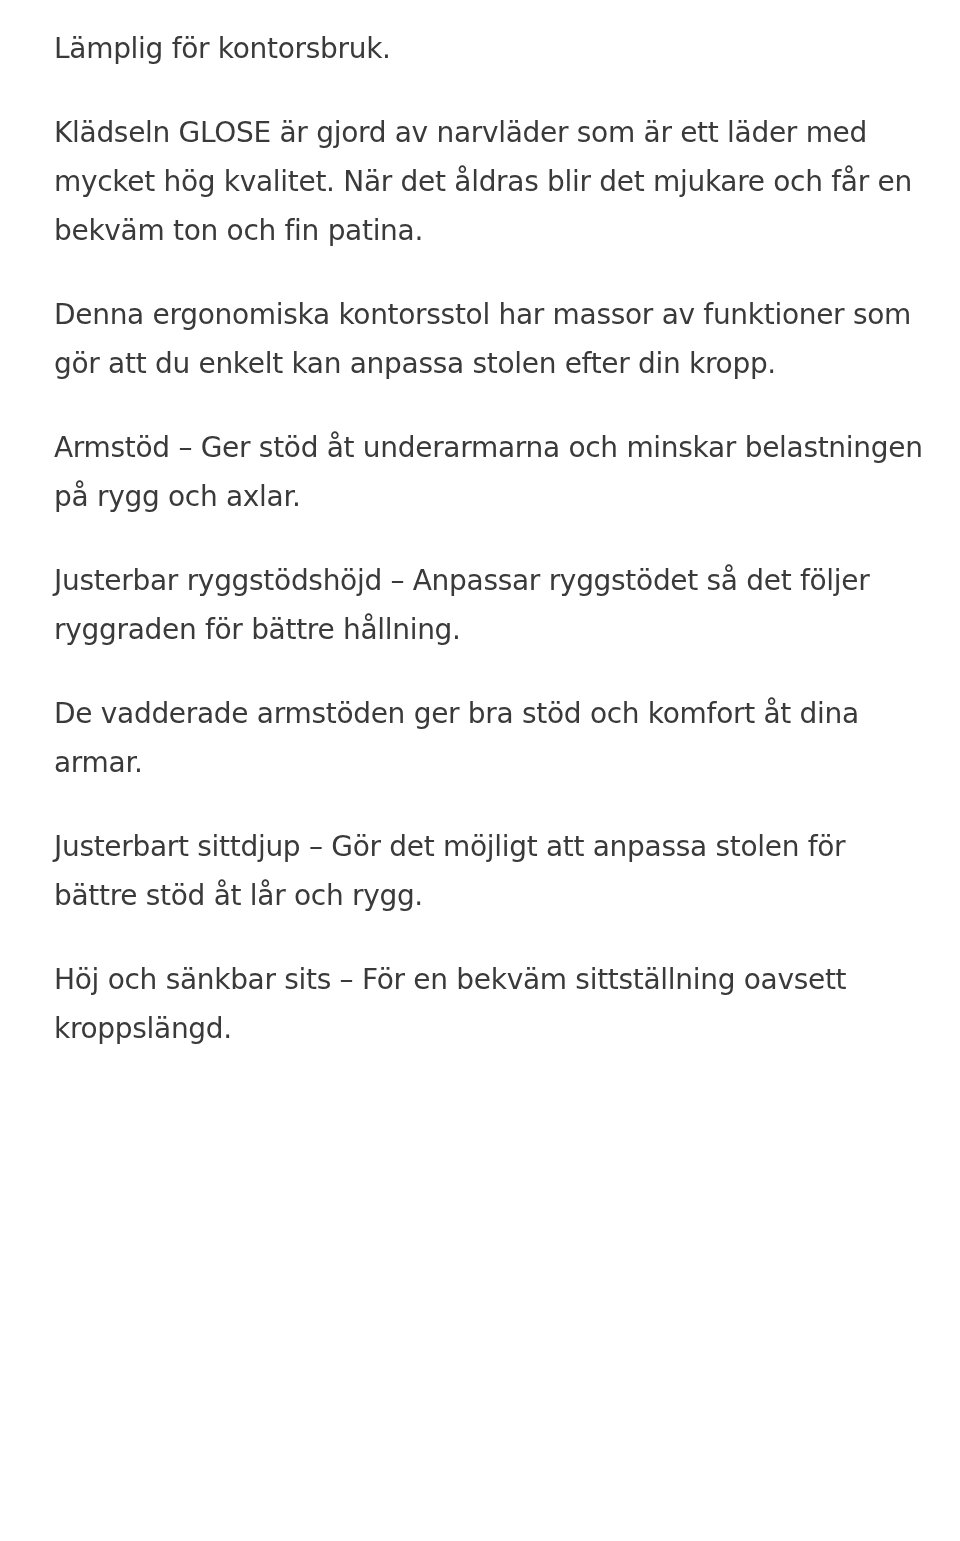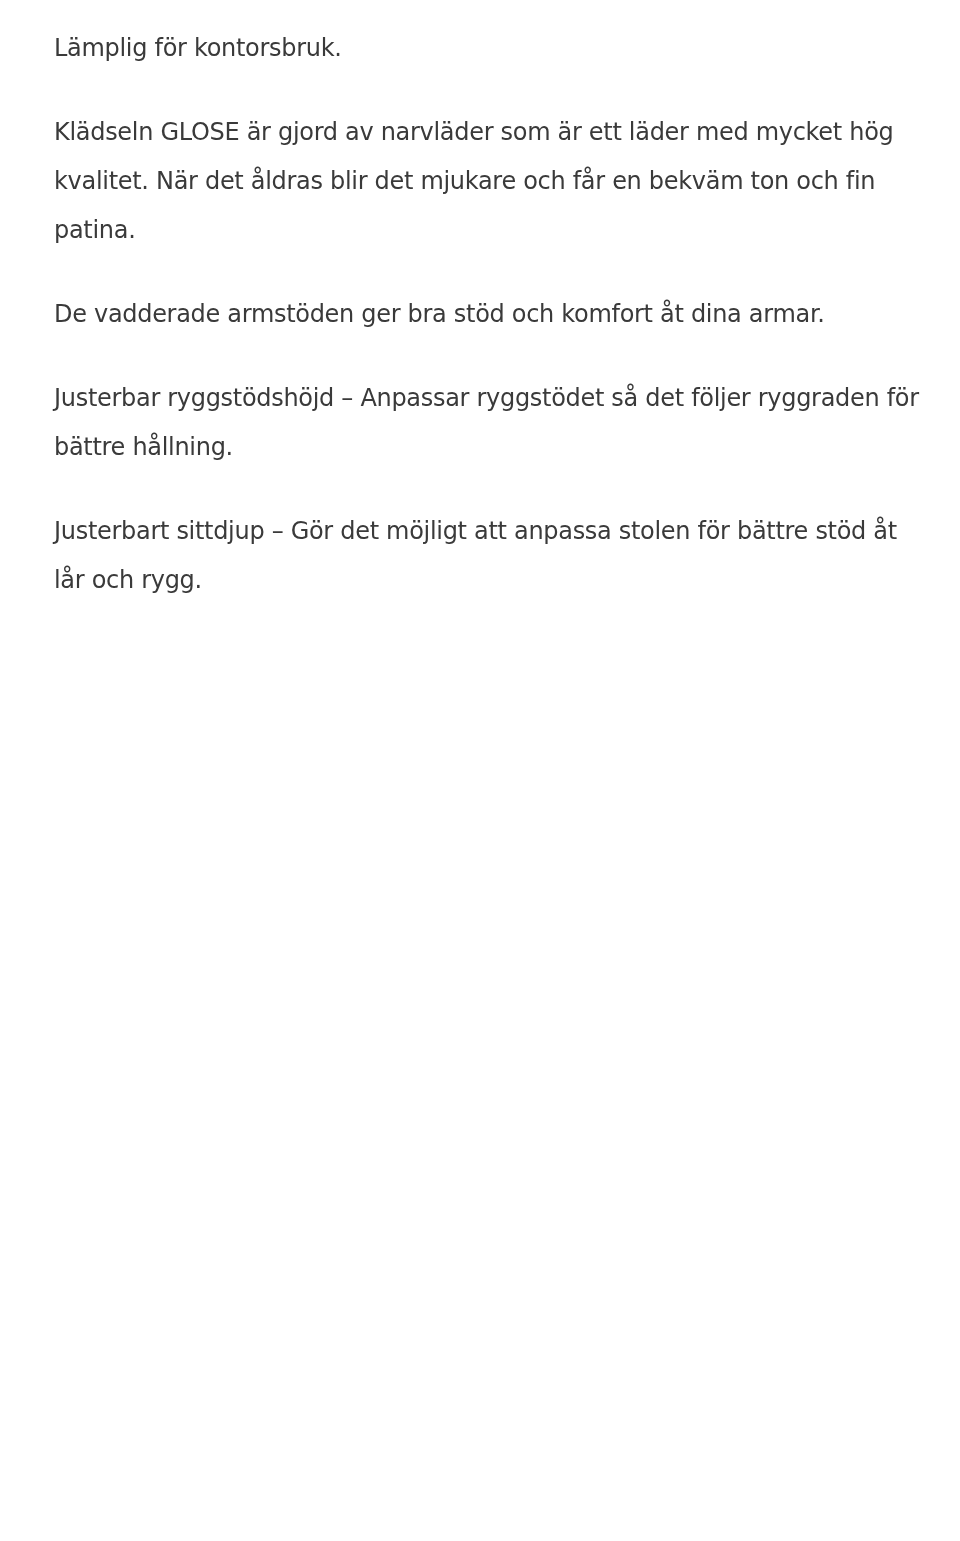--- a/index.html
+++ b/index.html
@@ -11,31 +11,34 @@
     width: 960px;
     height: 1541px;
     overflow: hidden;
   }
   .content {
     position: absolute;
     left: 54px;
     top: 24px;
     width: 870px;
     font-family: "DejaVu Sans", sans-serif;
-    font-size: 24px;
+    font-size: 28px;
     line-height: 49px;
     color: #3a3a3a;
     letter-spacing: -0.3px;
   }
   .content p {
     margin: 0 0 35px 0;
   }
 </style>
 </head>
 <body>
 
 <div class="content">
   <p>Lämplig för kontorsbruk.</p>
   <p>Klädseln GLOSE är gjord av narvläder som är ett läder med mycket hög kvalitet. När det åldras blir det mjukare och får en bekväm ton och fin patina.</p>
+  <p>Denna ergonomiska kontorsstol har massor av funktioner som gör att du enkelt kan anpassa stolen efter din kropp.</p>
+  <p>Armstöd – Ger stöd åt underarmarna och minskar belastningen på rygg och axlar.</p>
+  <p>Justerbar ryggstödshöjd – Anpassar ryggstödet så det följer ryggraden för bättre hållning.</p>
   <p>De vadderade armstöden ger bra stöd och komfort åt dina armar.</p>
-  <p>Justerbar ryggstödshöjd – Anpassar ryggstödet så det följer ryggraden för bättre hållning.</p>
   <p>Justerbart sittdjup – Gör det möjligt att anpassa stolen för bättre stöd åt lår och rygg.</p>
+  <p>Höj och sänkbar sits – För en bekväm sittställning oavsett kroppslängd.</p>
 </div>
 
 </body></html>

